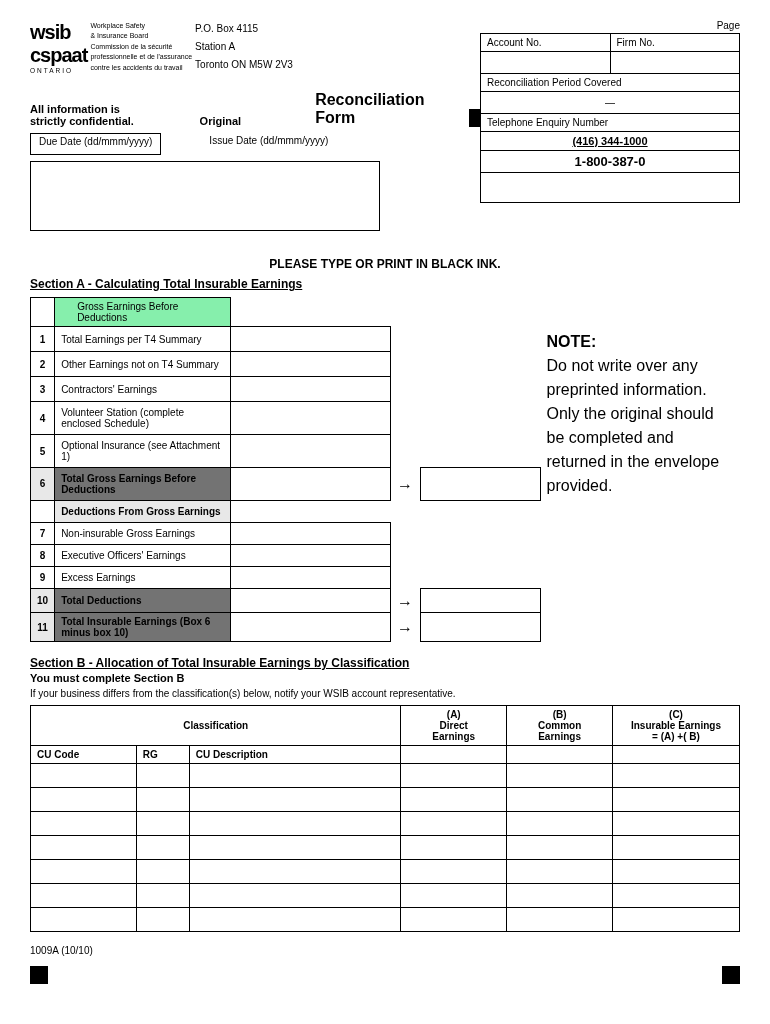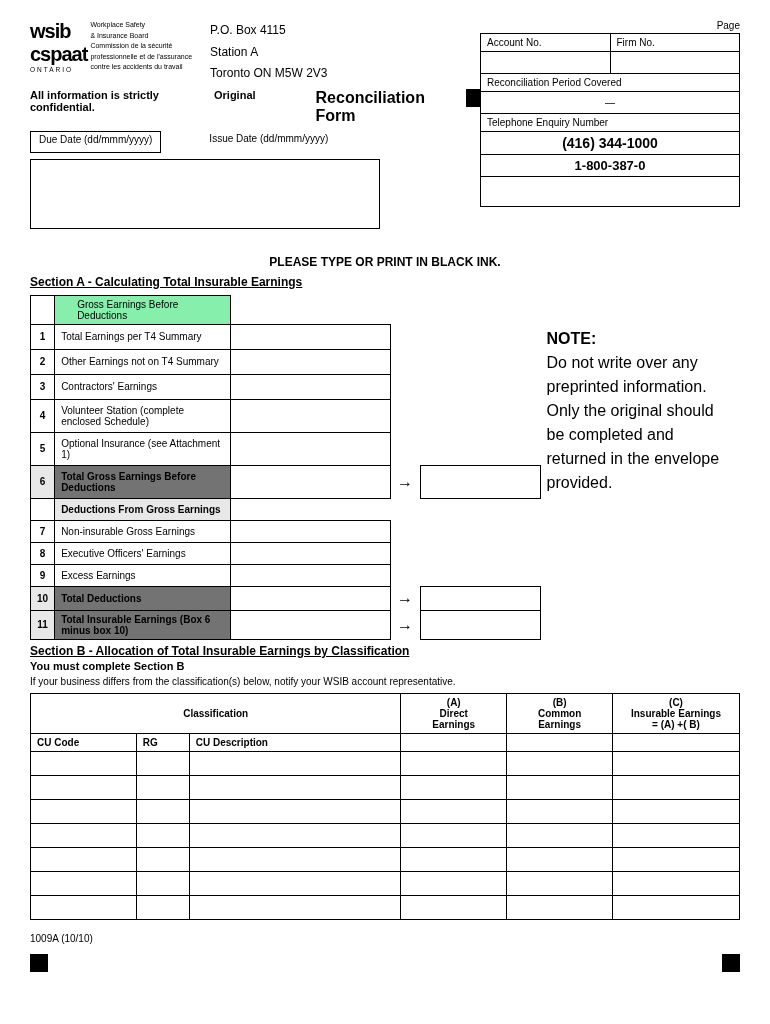--- a/index.html
+++ b/index.html
@@ -176,21 +176,21 @@
     }
     .header-left {
       flex: 1;
     }
     .header-right-panel {
       width: 260px;
     }
 
     .top-logo-row {
       display: flex;
-      align-items: flex-start;
+      align-items: center;
       gap: 3px;
     }
     .logo-line1 {
       font-size: 20px;
       font-weight: 900;
       letter-spacing: -1px;
     }
     .logo-line2 {
       font-size: 20px;
       font-weight: 900;
@@ -215,28 +215,28 @@
           <div class="logo-line2">cspaat</div>
           <div class="logo-line3">ONTARIO</div>
         </div>
         <div style="font-size:7px; line-height:1.5; max-width:120px;">
           <div>Workplace Safety</div>
           <div>&amp; Insurance Board</div>
           <div>Commission de la sécurité</div>
           <div>professionnelle et de l'assurance</div>
           <div>contre les accidents du travail</div>
         </div>
-        <div style="font-size:12px; line-height:1.8; margin-left:15px;">
+        <div style="font-size:10px; line-height:1.8; ">
           <div>P.O. Box 4115</div>
           <div>Station A</div>
           <div>Toronto ON  M5W 2V3</div>
         </div>
       </div>
 
-      <div style="display:flex; align-items:flex-start; gap:30px; margin-top:4px; margin-bottom:6px;">
+      <div style="display:flex; align-items:flex-end; gap:44px; margin-top:17px; margin-bottom:6px;">
         <span style="font-weight:bold; font-size:11px;">All information is strictly confidential.</span>
         <span style="font-weight:bold; font-size:11px;">Original</span>
         <span style="font-size:16px; font-weight:bold; margin-left:30px;">Reconciliation Form</span>
         <span class="black-square"></span>
       </div>
 
       <div class="date-row">
         <div class="date-field">Due Date (dd/mmm/yyyy)</div>
         <div class="date-field" style="border:none; background:none;">Issue Date (dd/mmm/yyyy)</div>
       </div>
@@ -259,21 +259,21 @@
         <tr>
           <td colspan="2">Reconciliation Period Covered</td>
         </tr>
         <tr>
           <td colspan="2" style="text-align:center; height:22px;">—</td>
         </tr>
         <tr>
           <td colspan="2">Telephone Enquiry Number</td>
         </tr>
         <tr>
-          <td colspan="2" style="text-align:center; font-weight:bold; font-size:14px;">(416) 344-1000</td>
+          <td colspan="2" style="text-align:center; font-weight:bold; font-size:11px;text-decoration:underline;">(416) 344-1000</td>
         </tr>
         <tr>
           <td colspan="2" style="text-align:center; font-weight:bold; font-size:13px;">1-800-387-0</td>
         </tr>
         <tr>
           <td colspan="2" style="height:30px;"></td>
         </tr>
       </tbody>
         </table>
     </div>
@@ -399,21 +399,21 @@
         <td class="row-num-bold">11</td>
         <td colspan="2" class="row-label-bold">Total Insurable Earnings (Box 6 minus box 10)</td>
         <td class="row-value"></td>
         <td style="border:none; text-align:center; font-size:16px; vertical-align:middle;">→</td>
         <td class="row-total-value"></td>
         <td style="border:none;"></td>
       </tr>
     </tbody>
       </table>
 
-    <div class="section-b-title" style="margin-top:4px;">Section B - Allocation of Total Insurable Earnings by Classification</div>
+    <div class="section-b-title" style="margin-top:14px;">Section B - Allocation of Total Insurable Earnings by Classification</div>
     <div class="section-b-subtitle">You must complete Section B</div>
     <div class="section-b-note">If your business differs from the classification(s) below, notify your WSIB account representative.</div>
 
     <table class="section-b-table">
       <thead>
         <tr>
           <th colspan="3" class="col-classification">Classification</th>
           <th class="col-a">
             <span>(A)</span><br>
             <span>Direct</span><br>

